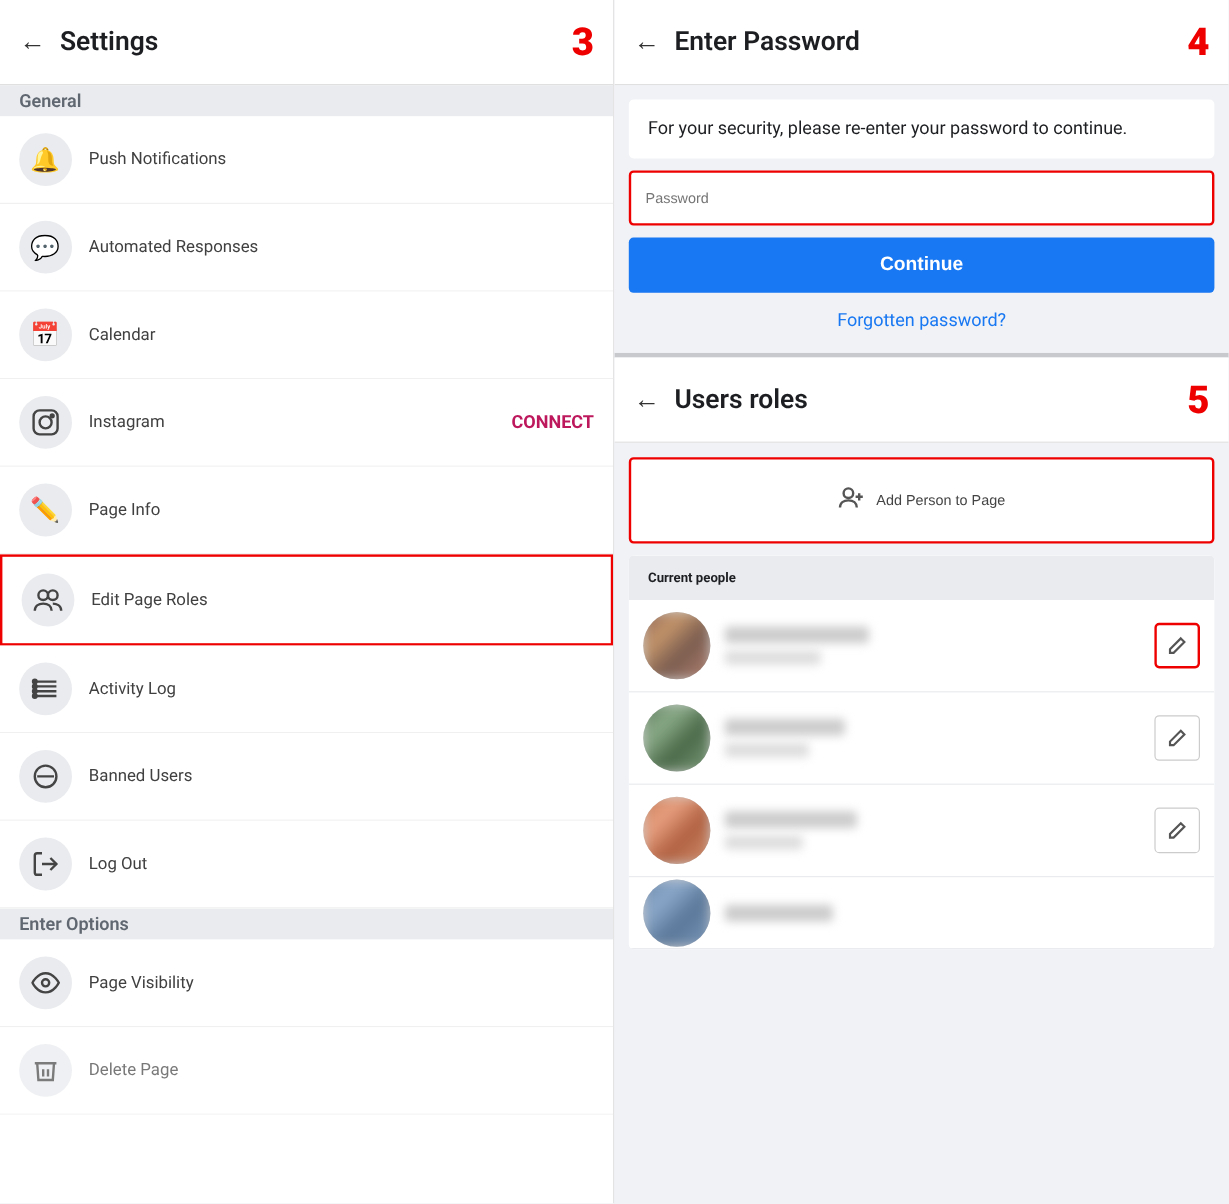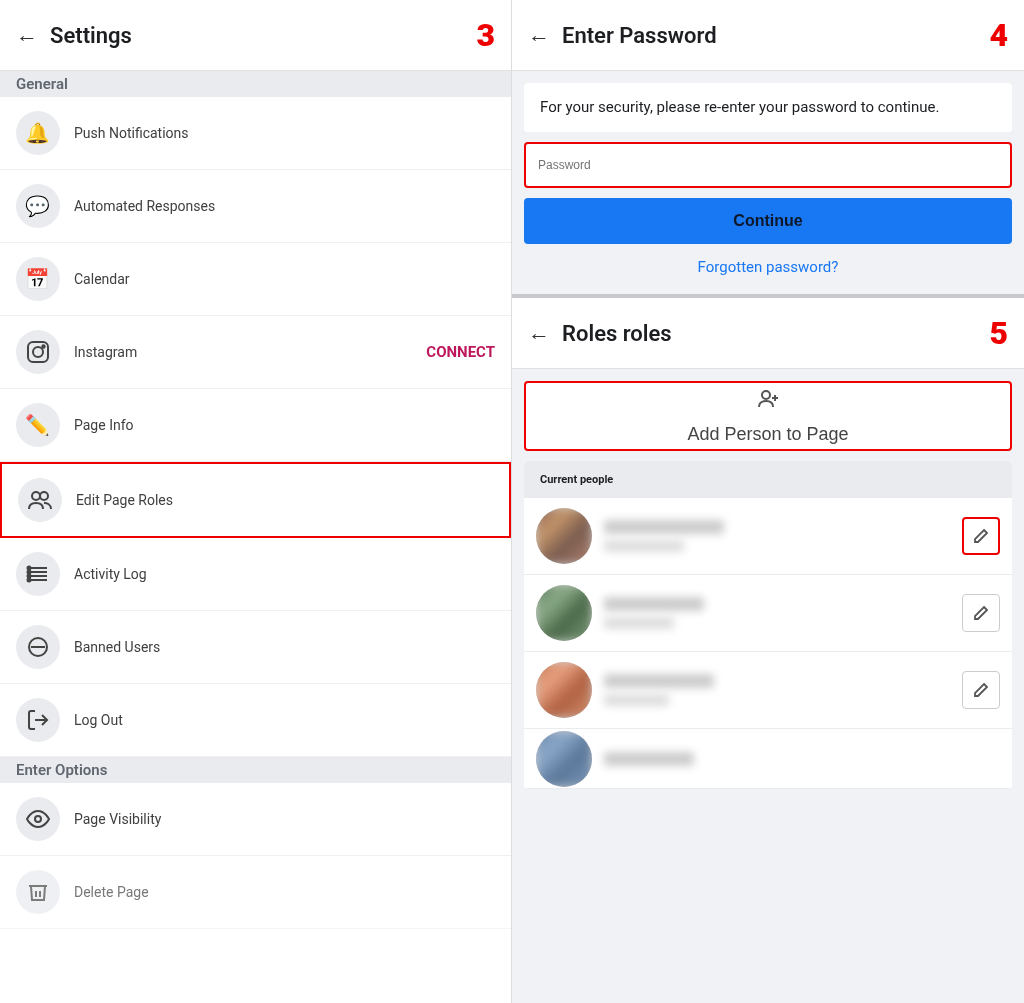--- a/index.html
+++ b/index.html
@@ -152,21 +152,21 @@
       border: none;
       outline: none;
       color: #999;
       background: transparent;
     }
 
     .continue-btn {
       width: 100%;
       padding: 14px;
       background: #1877f2;
-      color: #0f172a;
+      color: #ffffff;
       font-size: 16px;
       font-weight: 600;
       border: none;
       border-radius: 4px;
       cursor: pointer;
       margin-bottom: 8px;
     }
 
     .forgotten-link {
       text-align: center;
@@ -190,33 +190,32 @@
       border-bottom: 1px solid #e0e0e0;
       min-height: 60px;
     }
 
     .roles-content {
       padding: 12px;
     }
 
     .add-person-btn {
       width: 100%;
-      padding: 4px;
+      padding: 20px;
       background: #fff;
       border: 2px solid #e00;
       border-radius: 4px;
-      font-size: 18px;
+      font-size: 12px;
       color: #444;
       cursor: pointer;
       display: flex;
       align-items: center;
       justify-content: center;
       gap: 10px;
       margin-bottom: 10px;
-      flex-direction: column;
     }
 
     .add-person-btn .person-icon {
       font-size: 20px;
       color: #555;
     }
 
     .current-people-section {
       background: #fff;
       border-radius: 4px;
@@ -438,21 +437,21 @@
         <input type="password" class="password-input" placeholder="Password" style="">
       </div>
       <button class="continue-btn">Continue</button>
       <div class="forgotten-link">Forgotten password?</div>
     </div>
   </div>
 
   <div class="page-roles-section">
     <div class="roles-header">
       <span class="back-arrow">←</span>
-      <span class="panel-title">Roles roles</span>
+      <span class="panel-title">Users roles</span>
       <span class="step-number">5</span>
     </div>
     <div class="roles-content">
       <button class="add-person-btn">
         <span class="person-icon">
           <svg width="22" height="22" viewBox="0 0 22 22" fill="none" stroke="#555" stroke-width="2">
             <circle cx="9" cy="8" r="4"></circle>
             <path d="M2 20c0-4 3-6 7-6s7 2 7 6"></path>
             <line x1="18" y1="8" x2="18" y2="14"></line>
             <line x1="15" y1="11" x2="21" y2="11"></line>

